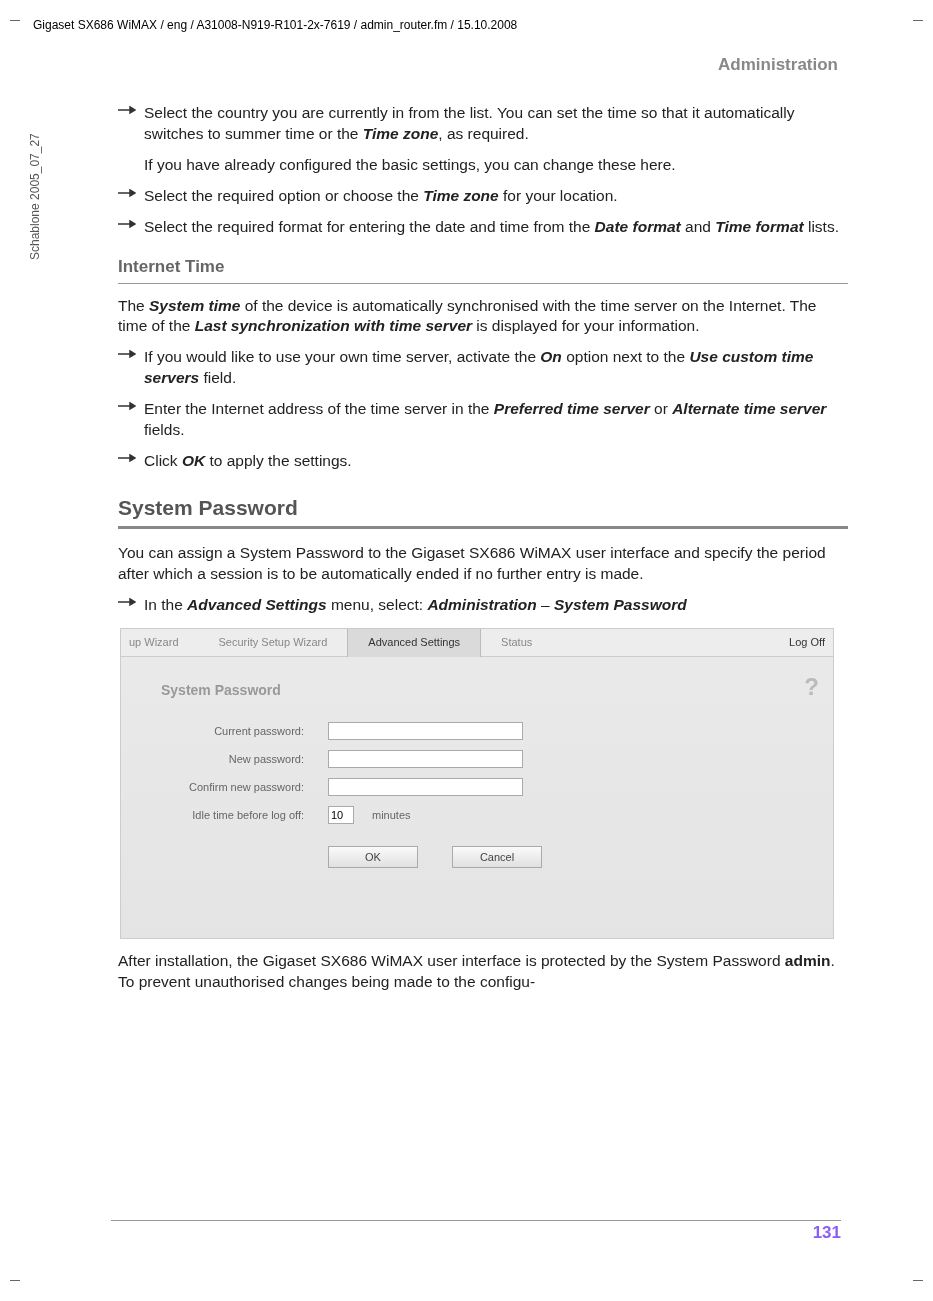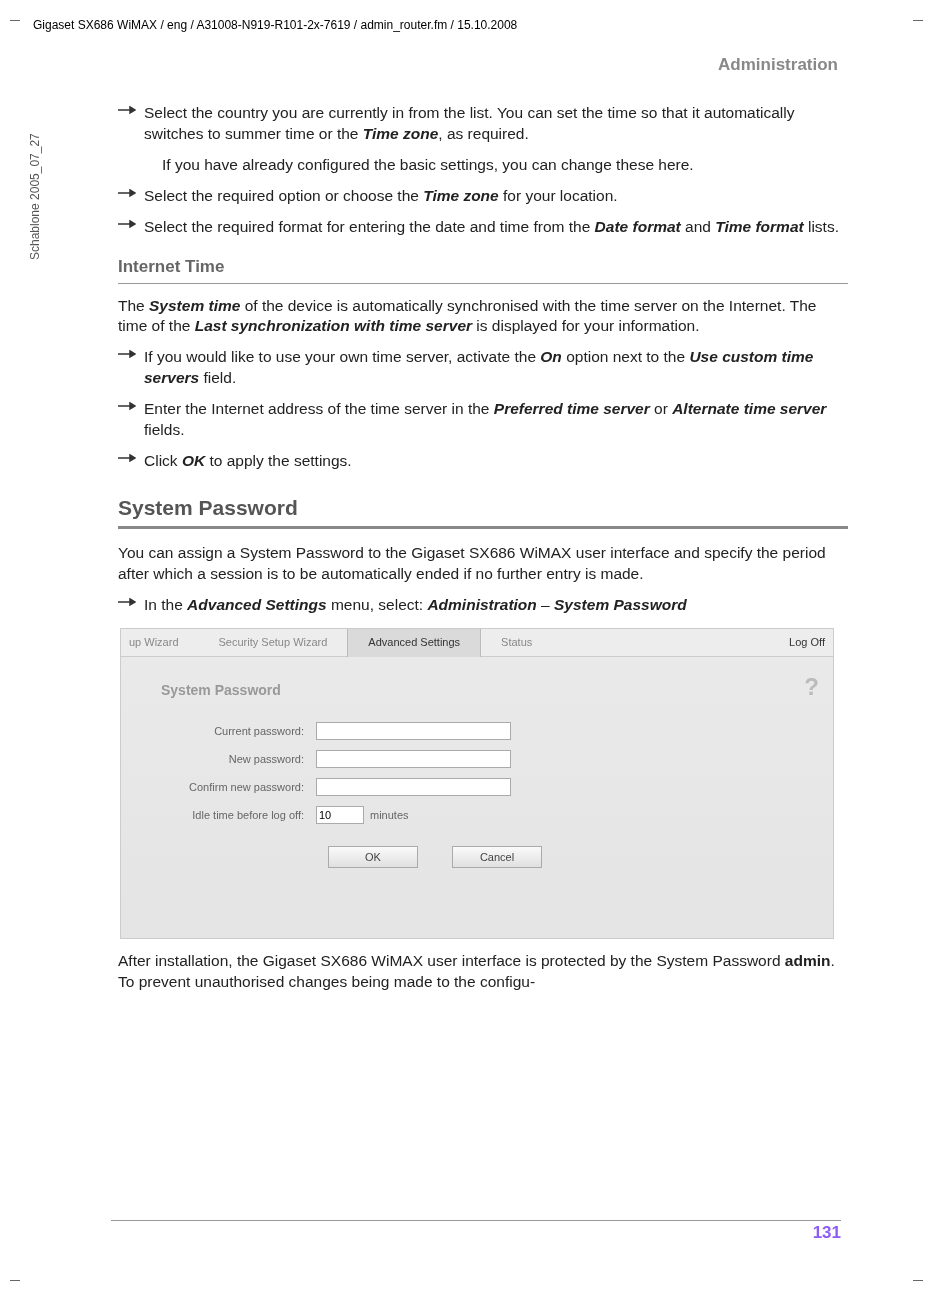--- a/index.html
+++ b/index.html
@@ -57,21 +57,21 @@
       margin-bottom: 10px;
     }
     .arrow-glyph {
       flex-shrink: 0;
       width: 26px;
       padding-top: 2px;
     }
     .arrow-glyph svg { display: block; }
     .arrow-content { flex: 1; }
     .indent-para {
-      margin-left: 44px;
+      margin-left: 26px;
       margin-bottom: 10px;
     }
     .bold-it { font-weight: bold; font-style: italic; }
     .bold { font-weight: bold; }
     .section-sub {
       color: #666;
       font-weight: bold;
       font-size: 17px;
       margin-top: 18px;
       margin-bottom: 4px;
@@ -149,37 +149,38 @@
       right: 14px;
       top: 14px;
       color: #bbb;
       font-size: 24px;
       font-weight: bold;
     }
     .sc-row {
       display: flex;
       align-items: center;
       margin-bottom: 10px;
+      gap: 12px;
     }
     .sc-label {
       width: 175px;
       text-align: right;
       padding-right: 12px;
       color: #666;
       font-size: 11px;
     }
     .sc-input {
       width: 195px;
       height: 18px;
       border: 1px solid #aaa;
       background: #fff;
       font-size: 11px;
       padding: 0 2px;
     }
-    .sc-input.small { width: 48px; }
+    .sc-input.small { width: 26px; }
     .sc-unit { margin-left: 6px; color: #666; }
     .sc-btns {
       display: flex;
       margin-left: 187px;
       margin-top: 22px;
       gap: 34px;
     }
     .sc-btn {
       width: 90px;
       height: 22px;

